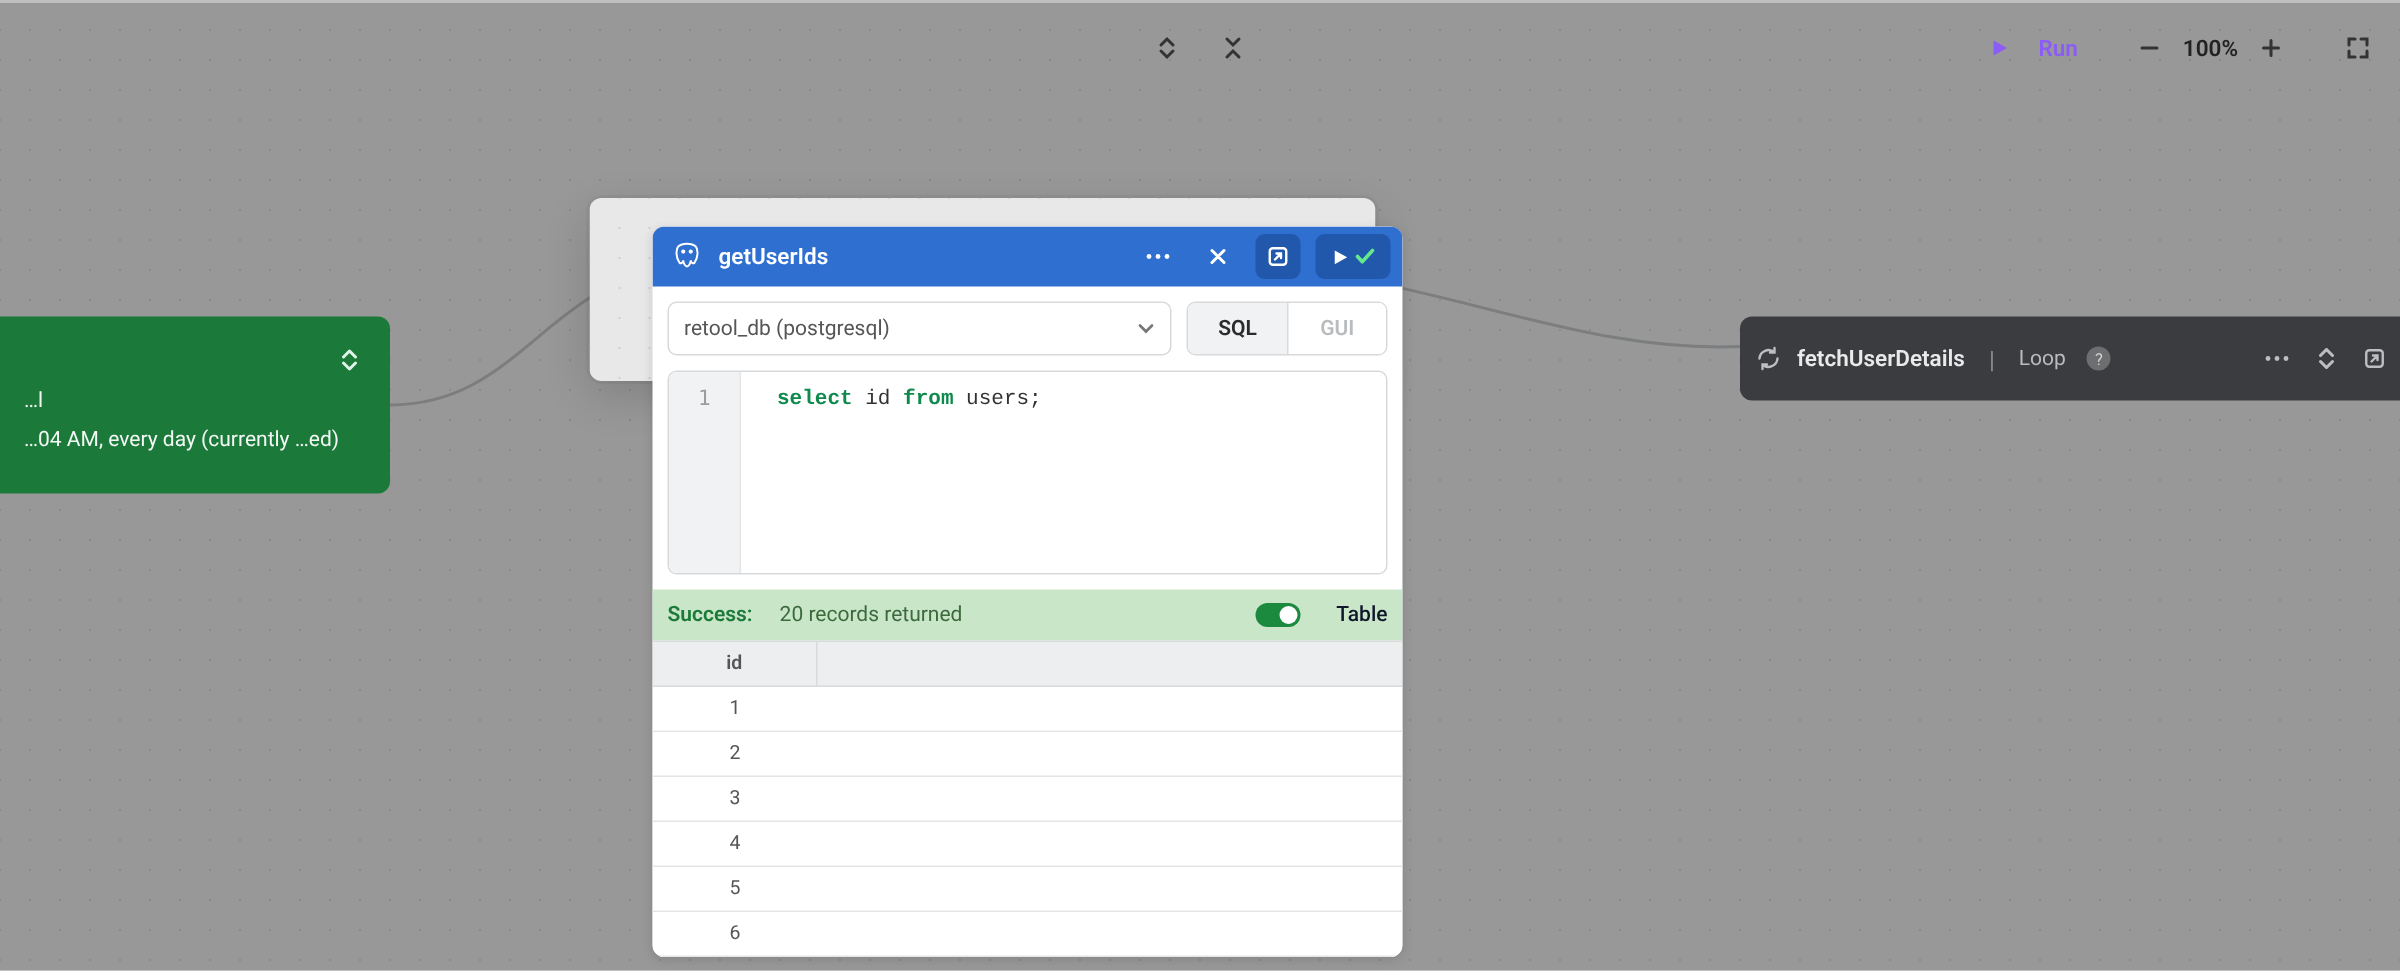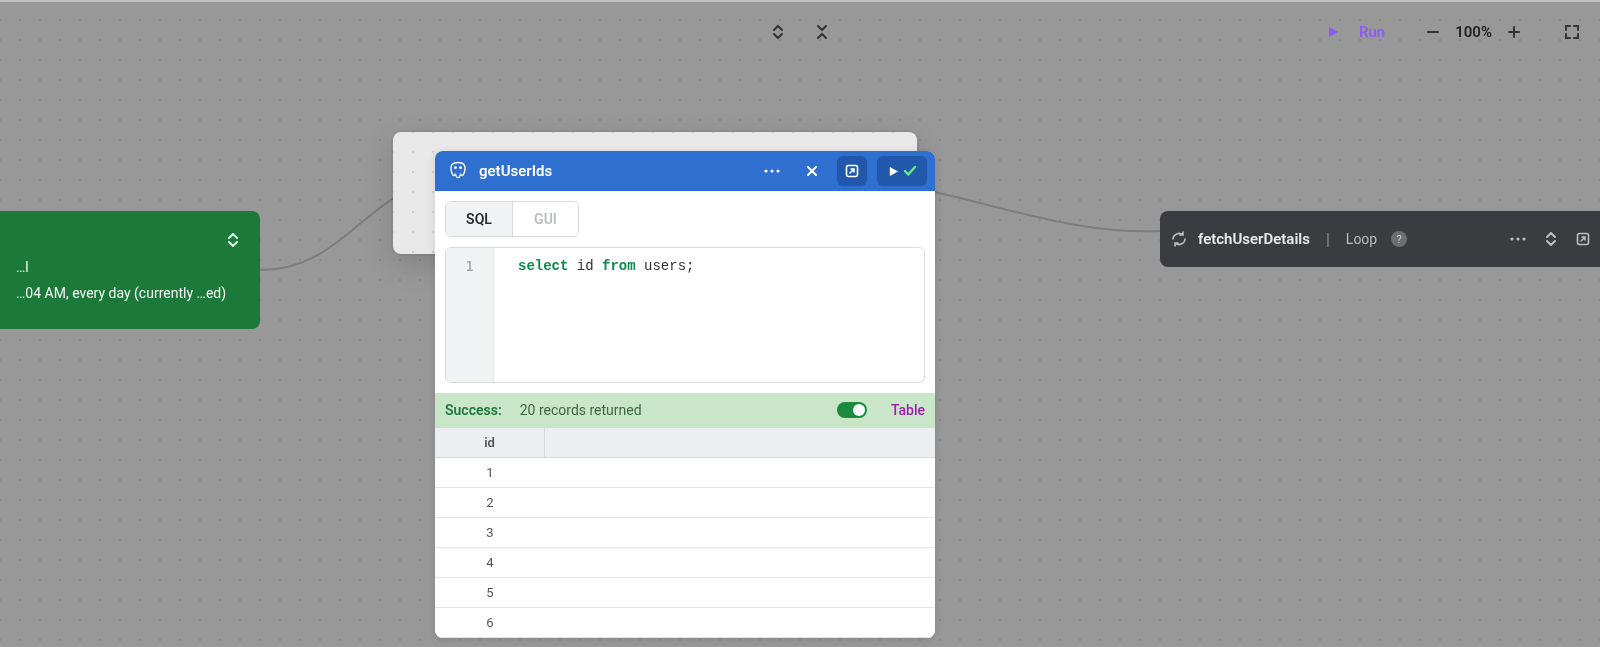--- a/index.html
+++ b/index.html
@@ -149,21 +149,21 @@
   .status-row .label { color:#1b7a3a; font-weight:600;}
   .status-row .msg { color:#3c6a3c;}
   .status-row .spacer { flex:1;}
   .toggle {
     width:30px; height:16px; background:#1b8a3f; border-radius:10px; position:relative; cursor:pointer;
   }
   .toggle::after {
     content:""; position:absolute; right:2px; top:2px; width:12px; height:12px;
     background:#fff; border-radius:50%;
   }
-  .view-label { font-weight:500; color:#a21caf; margin-left:6px;}
+  .view-label { font-weight:500; color:#0f172a; margin-left:6px;}
 
   .table {
     border-top:1px solid #d7d9db;
   }
   .table .th {
     height:30px; background:#eceeef; display:flex; align-items:center;
     border-bottom:1px solid #d7d9db;
   }
   .table .th .col {
     width:110px; border-right:1px solid #d7d9db; height:100%;
@@ -313,20 +313,26 @@
       <svg class="play" width="11" height="11" viewBox="0 0 12 12">
           <path d="M2 1l9 5-9 5z" fill="currentColor"></path>
         </svg>
       <svg class="check" width="14" height="14" viewBox="0 0 14 14">
           <path d="M2 7l3.2 3.5L12 3" stroke="currentColor" stroke-width="2.4" fill="none" stroke-linecap="round" stroke-linejoin="round"></path>
         </svg>
     </span>
   </div>
 
   <div class="node-body">
+    <div class="ds-select">
+      <span>retool_db (postgresql)</span>
+      <svg width="12" height="12" viewBox="0 0 12 12">
+          <path d="M2 4l4 4 4-4" stroke="#777" stroke-width="1.8" fill="none" stroke-linecap="round"></path>
+        </svg>
+    </div>
     <div class="mode-toggle">
       <div class="opt active">SQL</div>
       <div class="opt inactive">GUI</div>
     </div>
   </div>
 
   <div class="code-wrap">
     <div class="gutter">
       <div>1</div>
     </div>

